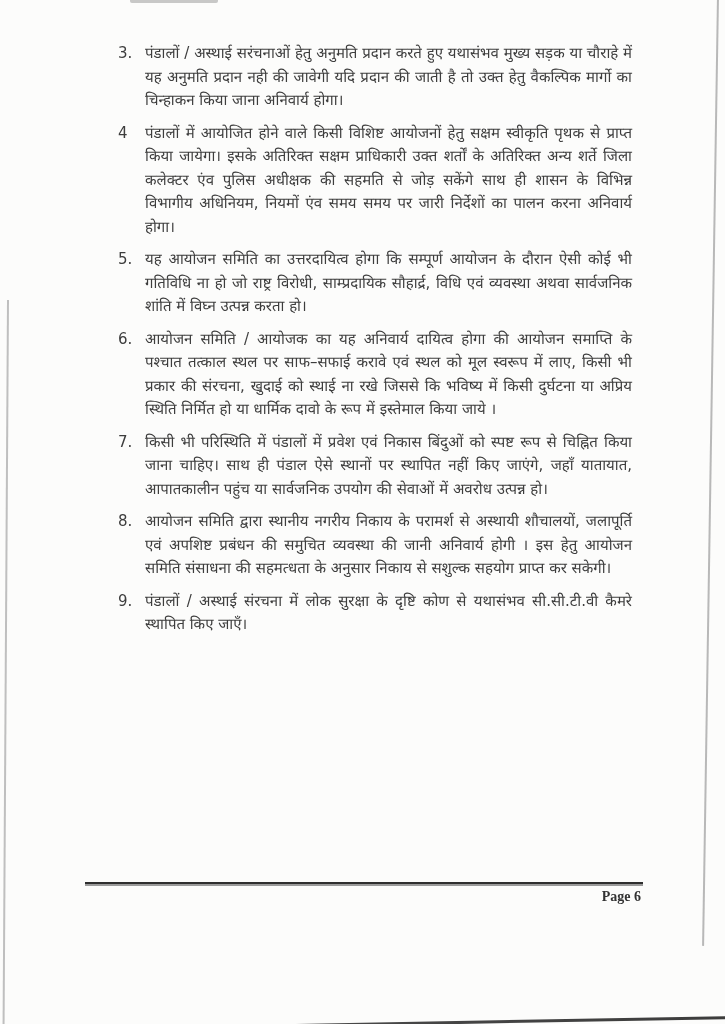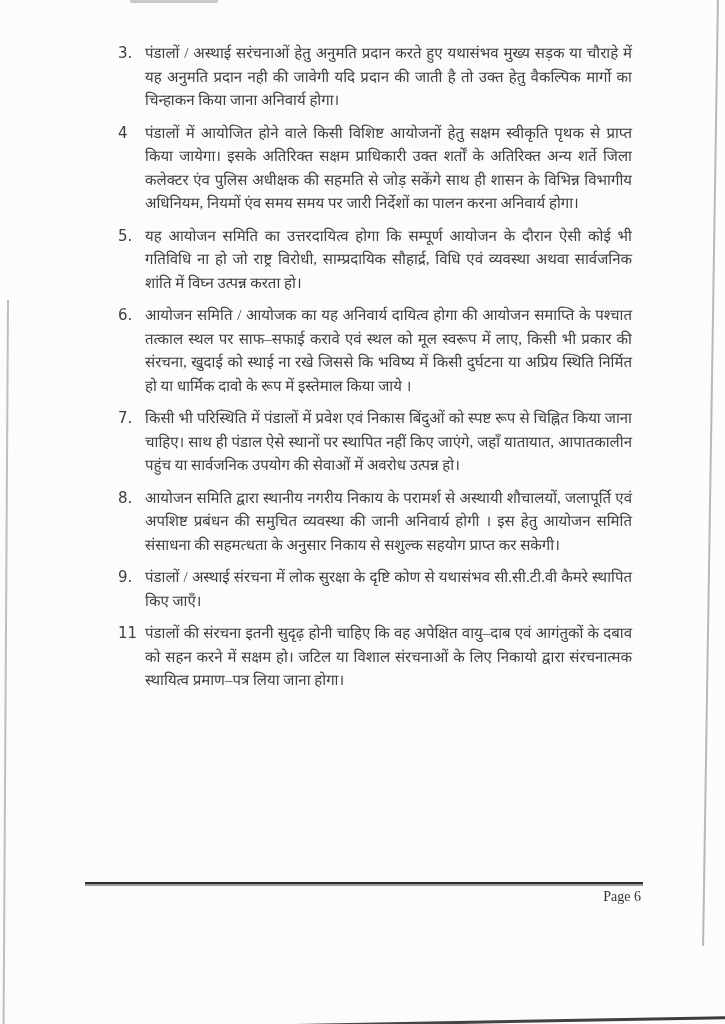--- a/index.html
+++ b/index.html
@@ -35,38 +35,38 @@
     margin-bottom: 9px;
   }
   .num {
     flex: 0 0 27px;
     text-align: left;
   }
   .body {
     flex: 1 1 auto;
     text-align: justify;
     text-justify: inter-word;
-    font-family: Liberation Serif, serif;
   }
   
   .footer-rule {
     position: absolute;
     left: 85px;
     top: 882px;
     width: 558px;
     height: 4px;
     background: linear-gradient(to bottom, #2e2e2e 0 55%, #9a9a9a 55% 100%);
   }
   .page-number {
     position: absolute;
     right: 84px;
     top: 889px;
     font-family: "Liberation Serif", "DejaVu Serif", serif;
     font-size: 14px;
     color: #333333;
+    font-weight: bold;
   }
   
   .scan-edge-right {
     position: absolute;
     left: 717px;
     top: -4px;
     width: 2px;
     height: 950px;
     background: #ababab;
     transform: rotate(0.9deg);
@@ -145,24 +145,20 @@
       <span class="num">8.</span>
       <span class="body">आयोजन समिति द्वारा स्थानीय नगरीय निकाय के परामर्श से अस्थायी शौचालयों, जलापूर्ति एवं अपशिष्ट प्रबंधन की समुचित व्यवस्था की जानी अनिवार्य होगी । इस हेतु आयोजन समिति संसाधना की सहमत्धता के अनुसार निकाय से सशुल्क सहयोग प्राप्त कर सकेगी।</span>
     </div>
 
     <div class="item">
       <span class="num">9.</span>
       <span class="body">पंडालों / अस्थाई संरचना में लोक सुरक्षा के दृष्टि कोण से यथासंभव सी.सी.टी.वी कैमरे स्थापित किए जाएँ।</span>
     </div>
 
 
-    <div class="item">
-      <span class="num">11</span>
-      <span class="body">पंडालों की संरचना इतनी सुदृढ़ होनी चाहिए कि वह अपेक्षित वायु–दाब एवं आगंतुकों के दबाव को सहन करने में सक्षम हो। जटिल या विशाल संरचनाओं के लिए निकायो द्वारा संरचनात्मक स्थायित्व प्रमाण–पत्र लिया जाना होगा।</span>
-    </div>
 
   </div>
 
   <div class="footer-rule"></div>
   <div class="page-number">Page 6</div>
 
   <div class="scan-edge-bottom"></div>
 
 </div>
 

